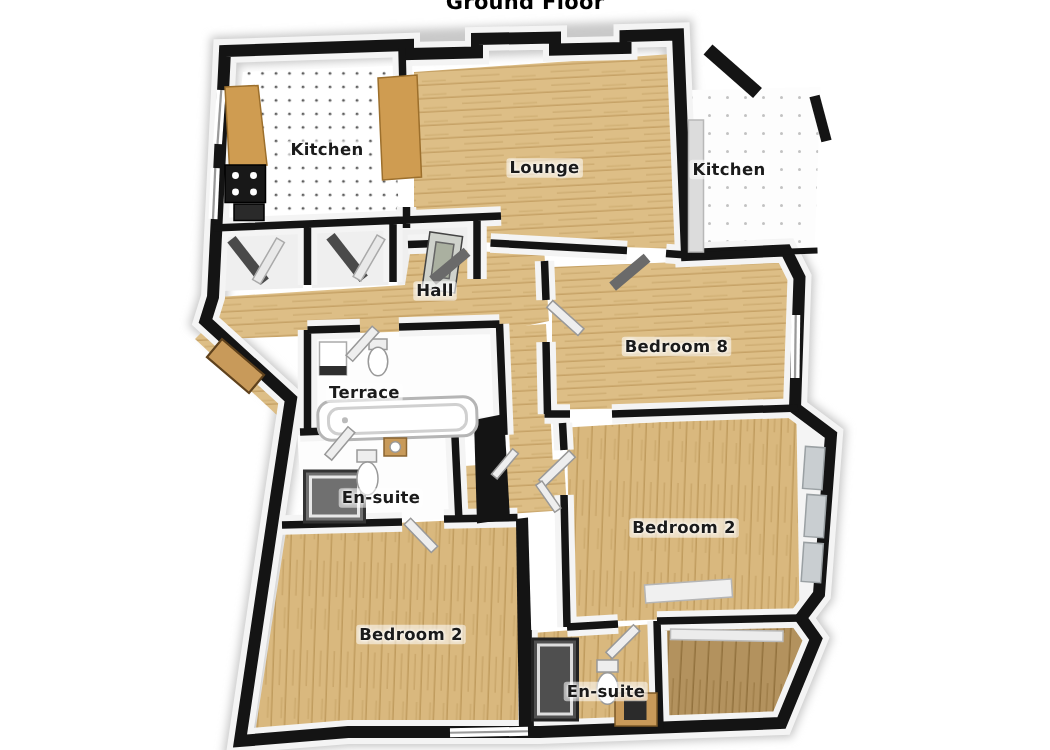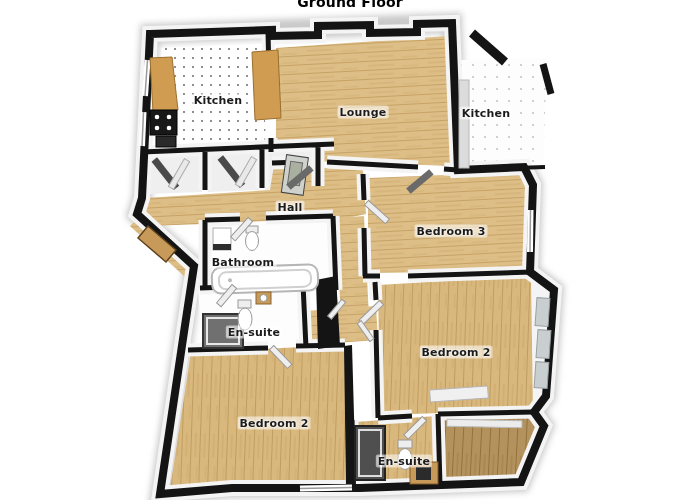--- a/index.html
+++ b/index.html
@@ -216,20 +216,20 @@
     <rect x="340" y="300" width="5" height="22" fill="#eeeeee" stroke="#999999" transform="rotate(40 342 302)"></rect>
     <rect x="358" y="322" width="5" height="22" fill="#eeeeee" stroke="#999999" transform="rotate(-35 360 324)"></rect>
     <polygon points="148,226 176,250 166,262 138,238" fill="#c89a5a" stroke="#5f421d" stroke-width="1.5"></polygon>
   </g>
 </svg>
 
 <div class="lbl title">Ground Floor</div>
 <div class="lbl" style="left:218px;top:100px">Kitchen</div>
 <div class="lbl" style="left:363px;top:112px">Lounge</div>
 <div class="lbl" style="left:486px;top:113px">Kitchen</div>
-<div class="lbl" style="left:290px;top:207px">Hall</div>
-<div class="lbl" style="left:451px;top:231px">Bedroom 3</div>
-<div class="lbl" style="left:243px;top:262px">Bathroom</div>
+<div class="lbl" style="left:290px;top:194px">Hall</div>
+<div class="lbl" style="left:451px;top:231px">Bedroom 8</div>
+<div class="lbl" style="left:243px;top:262px">Terrace</div>
 <div class="lbl" style="left:254px;top:332px">En-suite</div>
 <div class="lbl" style="left:456px;top:352px">Bedroom 2</div>
 <div class="lbl" style="left:274px;top:423px">Bedroom 2</div>
 <div class="lbl" style="left:404px;top:461px">En-suite</div>
 </div>
 
 </body></html>

